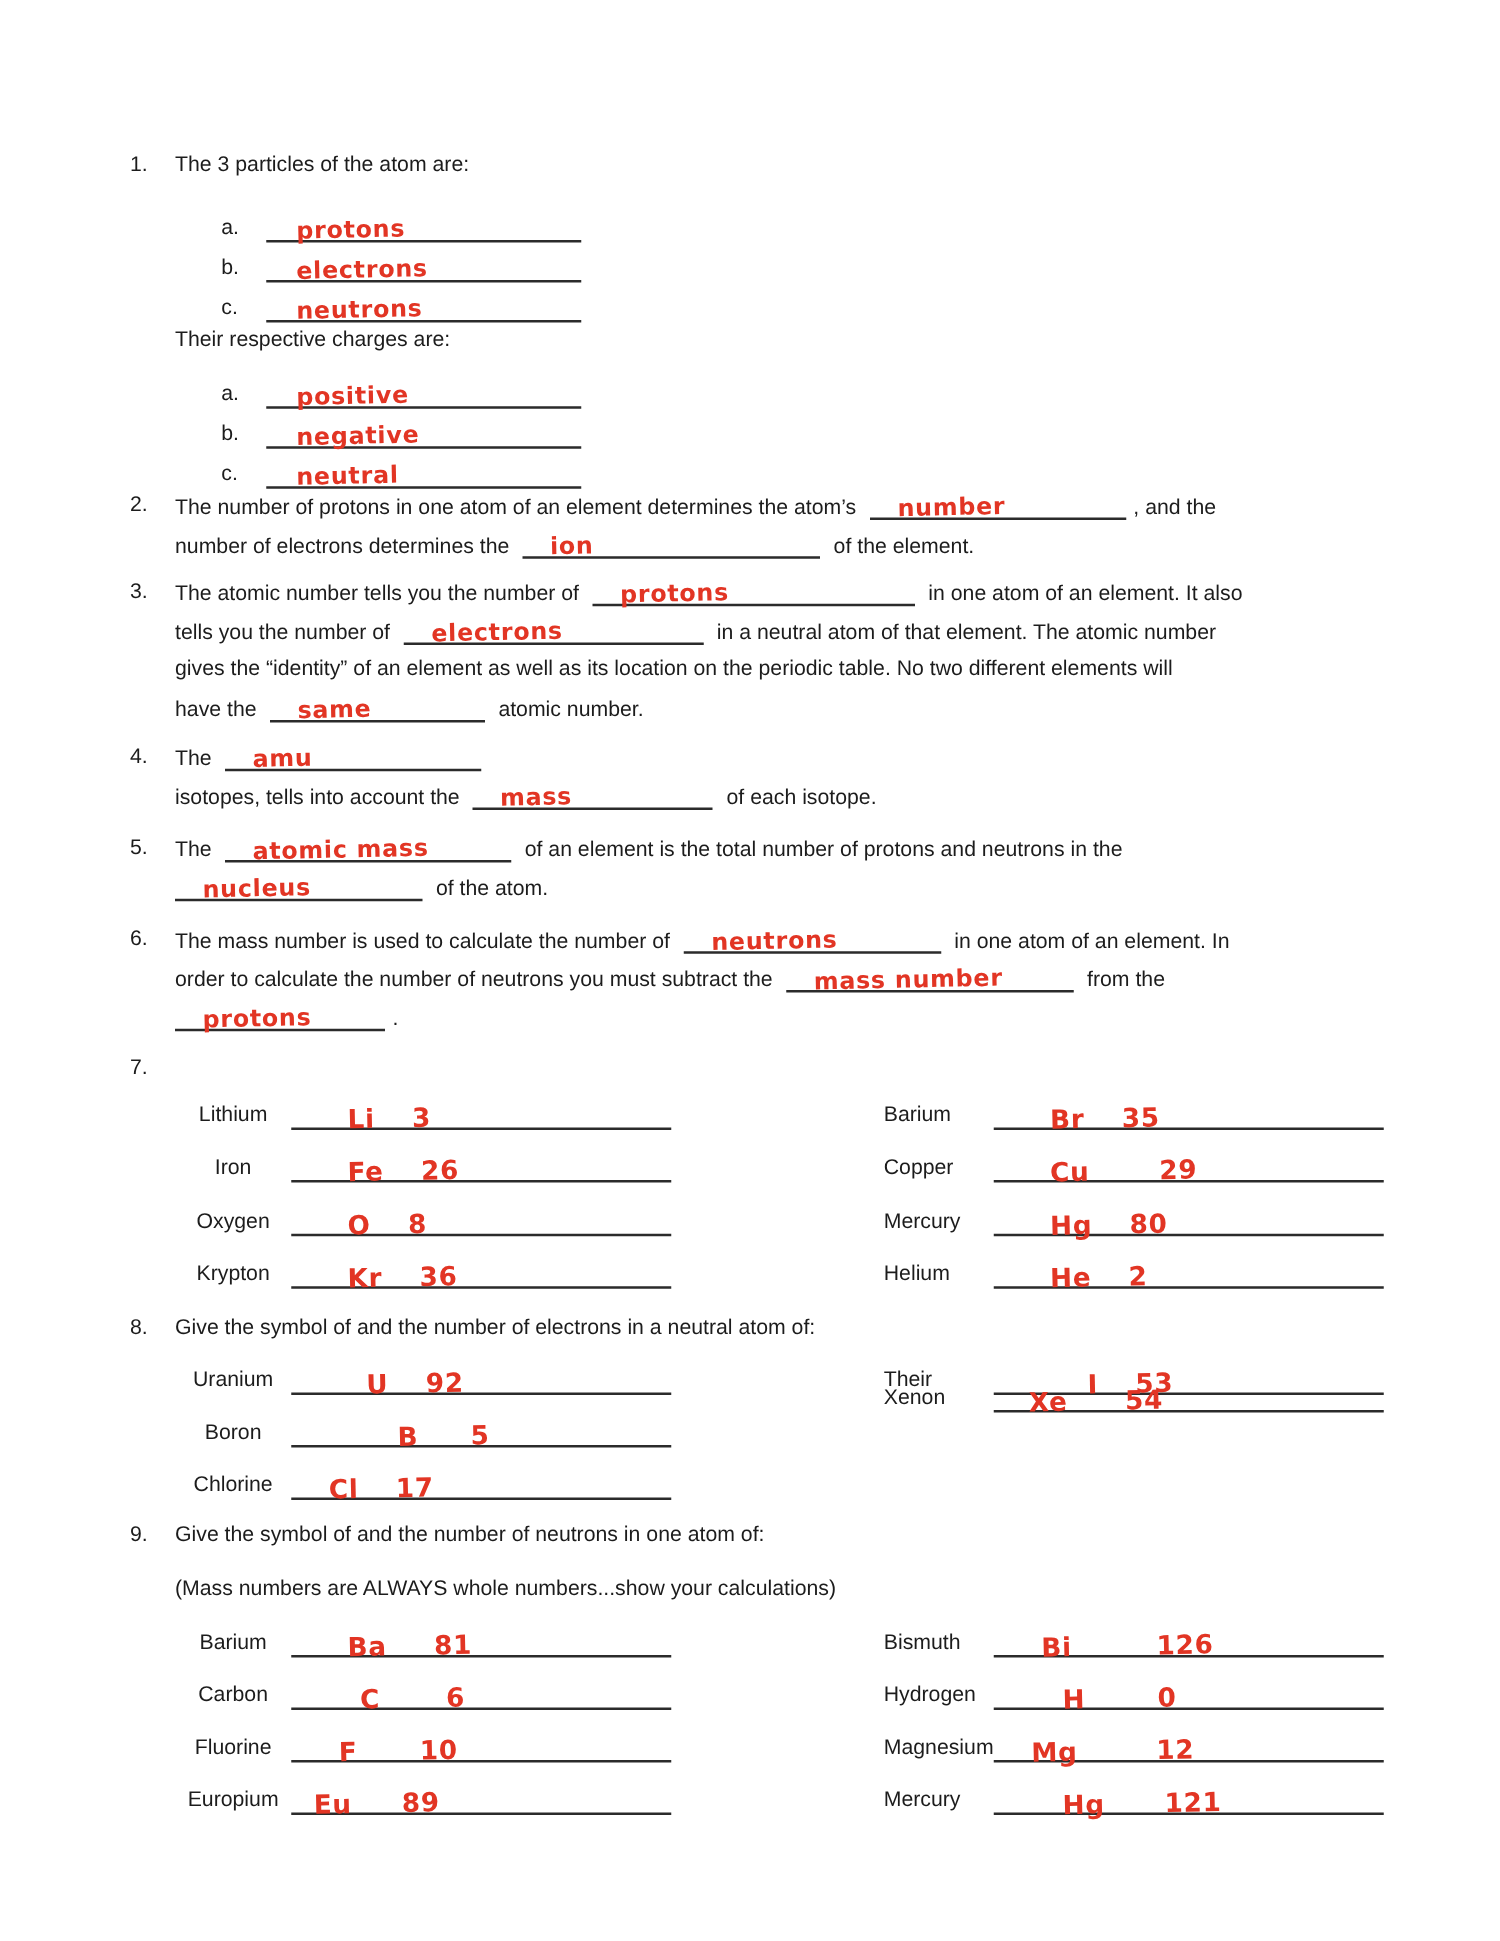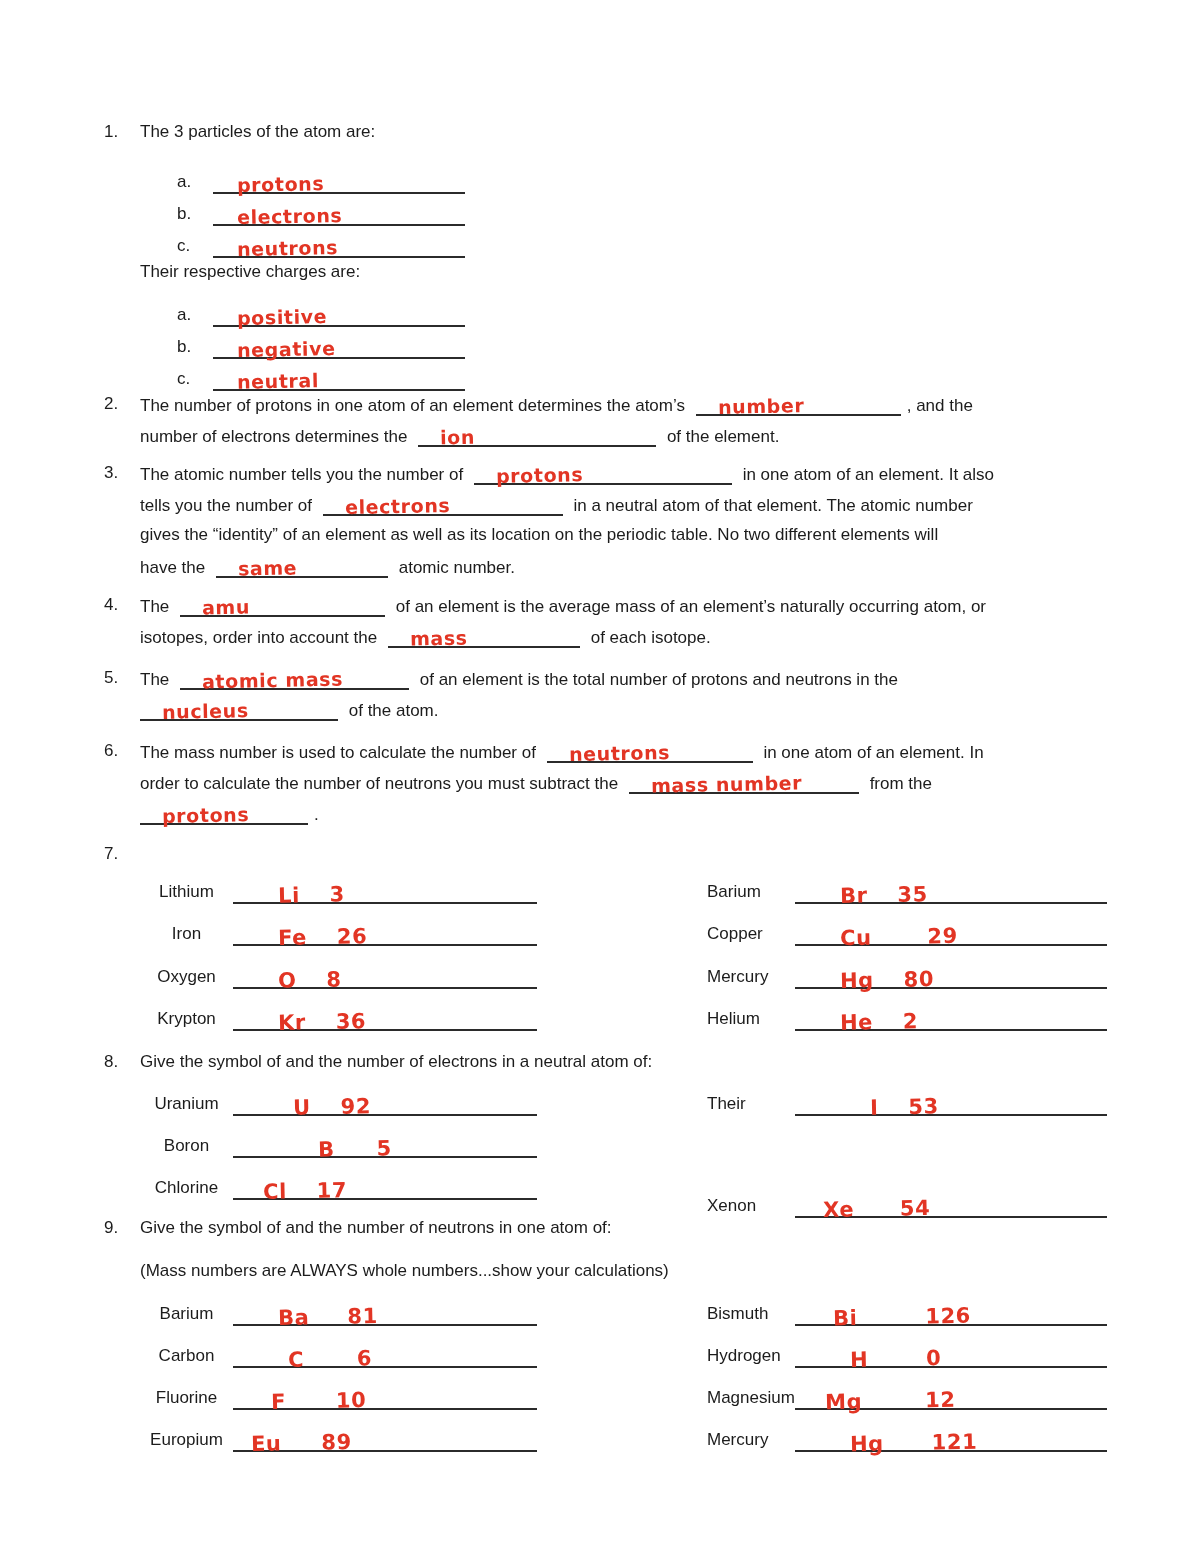--- a/index.html
+++ b/index.html
@@ -110,24 +110,23 @@
   <div class="line" style="top:554px">
     <span>have the</span>
     <span class="blank" style="width:172px"><span class="hw">same</span></span>
     <span>atomic number.</span>
   </div>
 
   <div class="line" style="top:593px">
     <span class="qnum">4.</span>
     <span>The</span>
     <span class="blank" style="width:205px"><span class="hw">amu</span></span>
-    <span>of an element is the average mass of an element’s naturally occurring atom, or</span>
   </div>
   <div class="line" style="top:624px">
-    <span>isotopes, order into account the</span>
+    <span>isotopes, tells into account the</span>
     <span class="blank" style="width:192px"><span class="hw">mass</span></span>
     <span>of each isotope.</span>
   </div>
 
   <div class="line" style="top:666px">
     <span class="qnum">5.</span>
     <span>The</span>
     <span class="blank" style="width:229px"><span class="hw">atomic mass</span></span>
     <span>of an element is the total number of protons and neutrons in the</span>
   </div>
@@ -224,21 +223,21 @@
     <span class="eline">
         <span class="hw" style="left:30px">Cl 17</span>
       </span>
   </div>
   <div class="erow erow-r" style="top:1090px">
     <span class="elabel-r">Their</span>
     <span class="eline">
         <span class="hw" style="left:75px">I 53</span>
       </span>
   </div>
-  <div class="erow erow-r" style="top:1192px">
+  <div class="erow erow-r" style="top:1104px">
     <span class="elabel-r">Xenon</span>
     <span class="eline">
         <span class="hw" style="left:28px;word-spacing:38px">Xe 54</span>
       </span>
   </div>
 
   <div class="line" style="top:1216px">
     <span class="qnum">9.</span>
     <span>Give the symbol of and the number of neutrons in one atom of:</span>
   </div>

